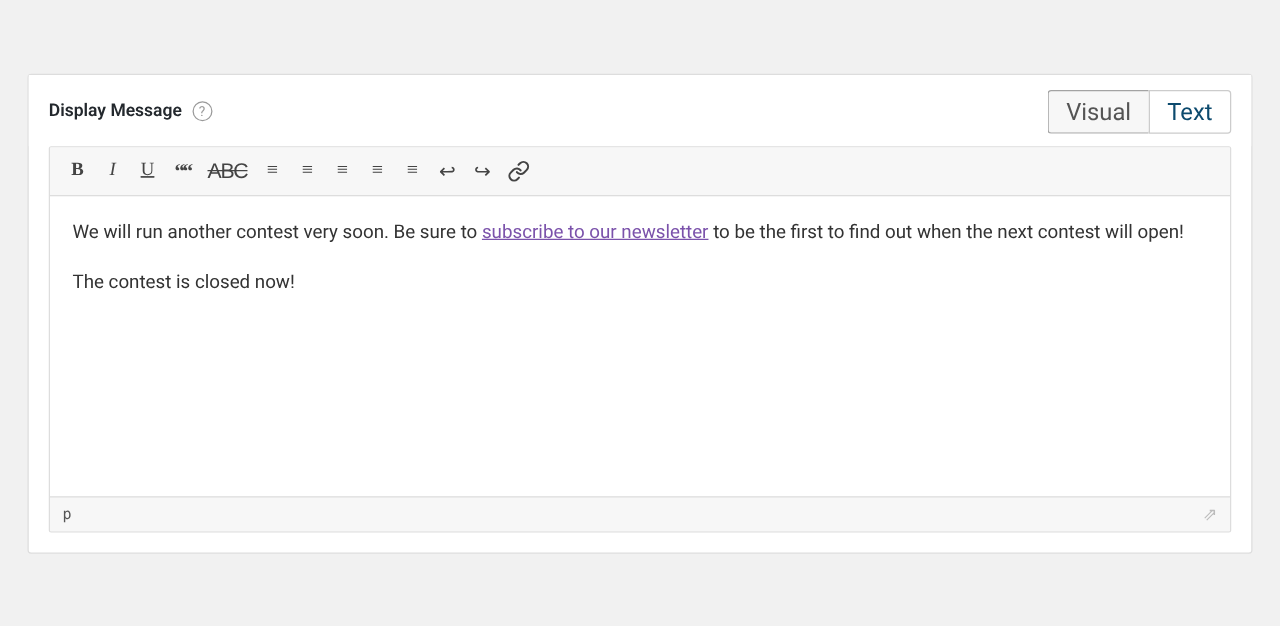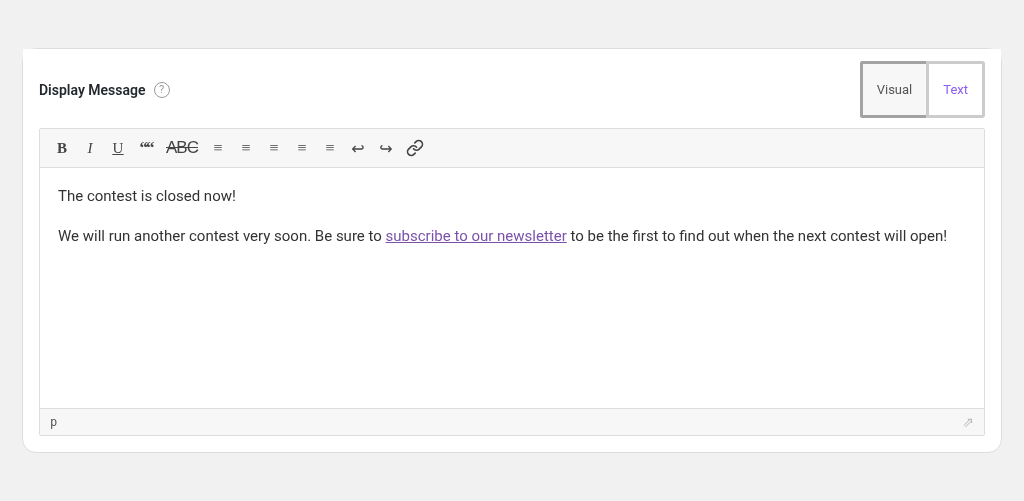--- a/index.html
+++ b/index.html
@@ -14,21 +14,21 @@
       display: flex;
       justify-content: center;
       align-items: center;
       min-height: 100vh;
       padding: 20px;
     }
 
     .panel {
       background: #fff;
       border: 1px solid #ddd;
-      border-radius: 14px;
+      border-radius: 3px;
       width: 980px;
       max-width: 100%;
     }
 
     .panel-header {
       display: flex;
       justify-content: space-between;
       align-items: center;
       padding: 12px 16px 10px 16px;
       background: #fff;
@@ -58,41 +58,41 @@
       justify-content: center;
       cursor: pointer;
     }
 
     .tab-group {
       display: flex;
       gap: 0;
     }
 
     .tab-btn {
-      padding: 18px 14px;
-      font-size: 13px;
+      padding: 5px 14px;
+      font-size: 19px;
       background: #f7f7f7;
-      border: 3px solid #a3a3a3;
+      border: 1px solid #a3a3a3;
       cursor: pointer;
       color: #555;
       font-family: inherit;
     }
 
     .tab-btn:first-child {
       border-radius: 3px 0 0 3px;
       border-right: none;
     }
 
     .tab-btn:last-child {
       border-radius: 0 3px 3px 0;
     }
 
     .tab-btn.active {
       background: #fff;
-      color: #8b5cf6;
+      color: #0c4a6e;
       border-color: #ccc;
     }
 
     .editor-wrapper {
       border: 1px solid #ddd;
       margin: 0 16px 16px 16px;
       border-radius: 2px;
       background: #fff;
     }
 
@@ -230,24 +230,24 @@
       <button class="toolbar-btn" title="Redo" style="font-size:16px;">↪</button>
       <button class="toolbar-btn" title="Insert Link" style="font-size:16px;">
         <svg width="18" height="18" viewBox="0 0 24 24" fill="none" stroke="#444" stroke-width="2.2" stroke-linecap="round" stroke-linejoin="round">
           <path d="M10 13a5 5 0 0 0 7.54.54l3-3a5 5 0 0 0-7.07-7.07l-1.72 1.71"></path>
           <path d="M14 11a5 5 0 0 0-7.54-.54l-3 3a5 5 0 0 0 7.07 7.07l1.71-1.71"></path>
         </svg>
       </button>
     </div>
 
     <div class="editor-content" contenteditable="true" style="">
-      <p>The contest is closed now!</p>
       <p>
         <span>We will run another contest very soon. Be sure to </span><a class="editor-link" href="#">subscribe to our newsletter</a><span> to be the first to find out when the next contest will open!</span>
       </p>
+      <p>The contest is closed now!</p>
     </div>
 
     <div class="editor-footer">
       <span class="editor-footer-label">p</span>
       <span class="resize-handle">⇗</span>
     </div>
   </div>
 </div>
 
 </body></html>

